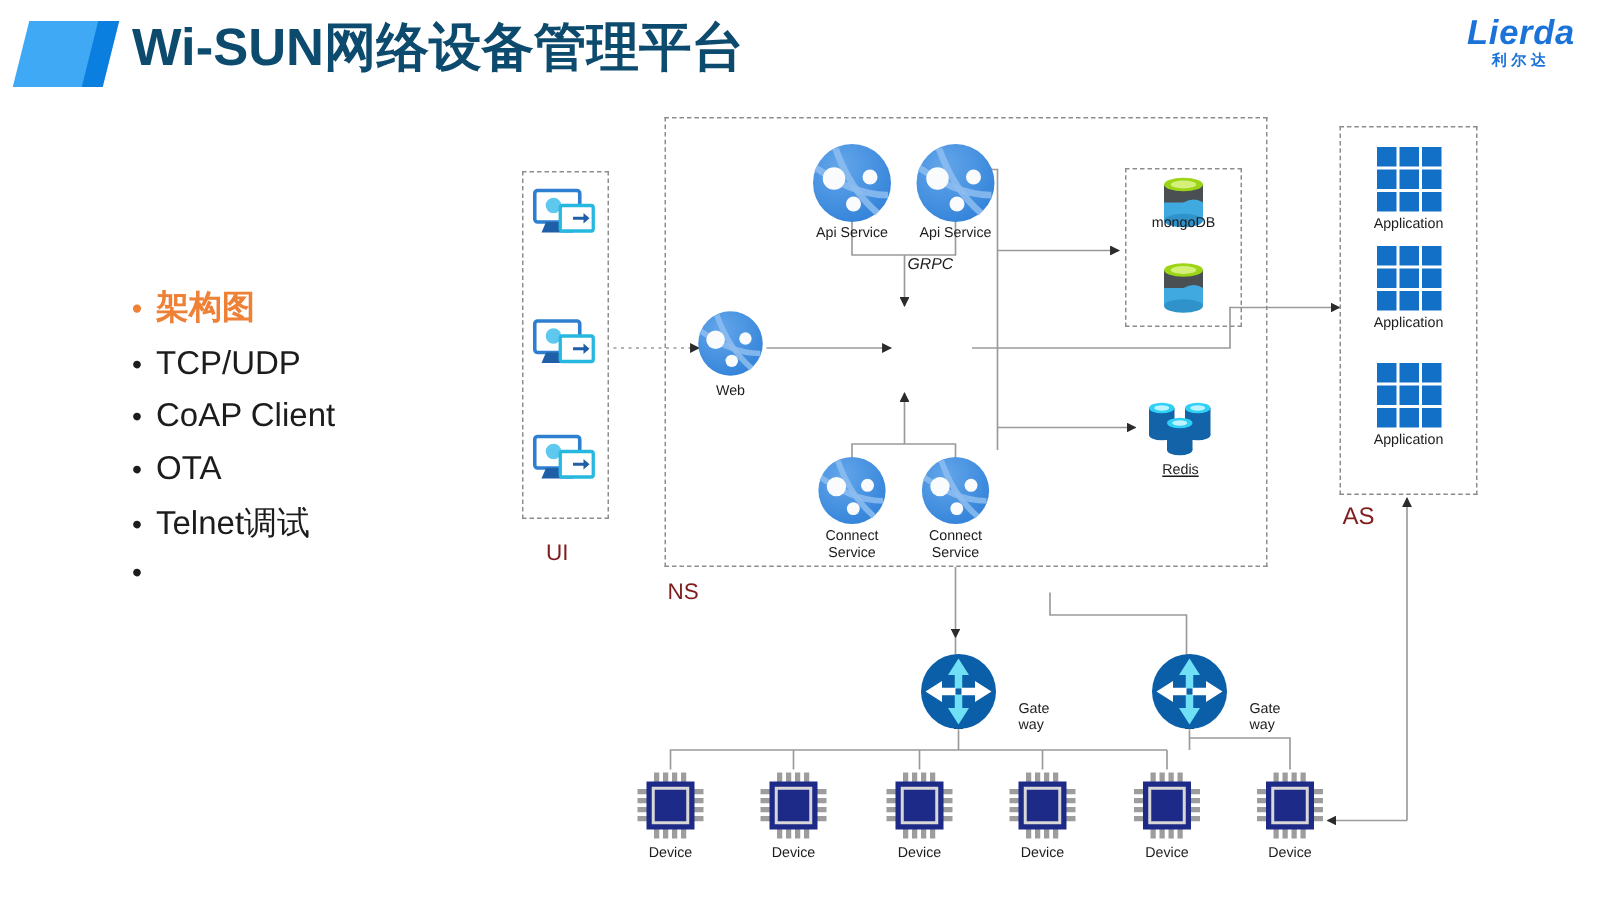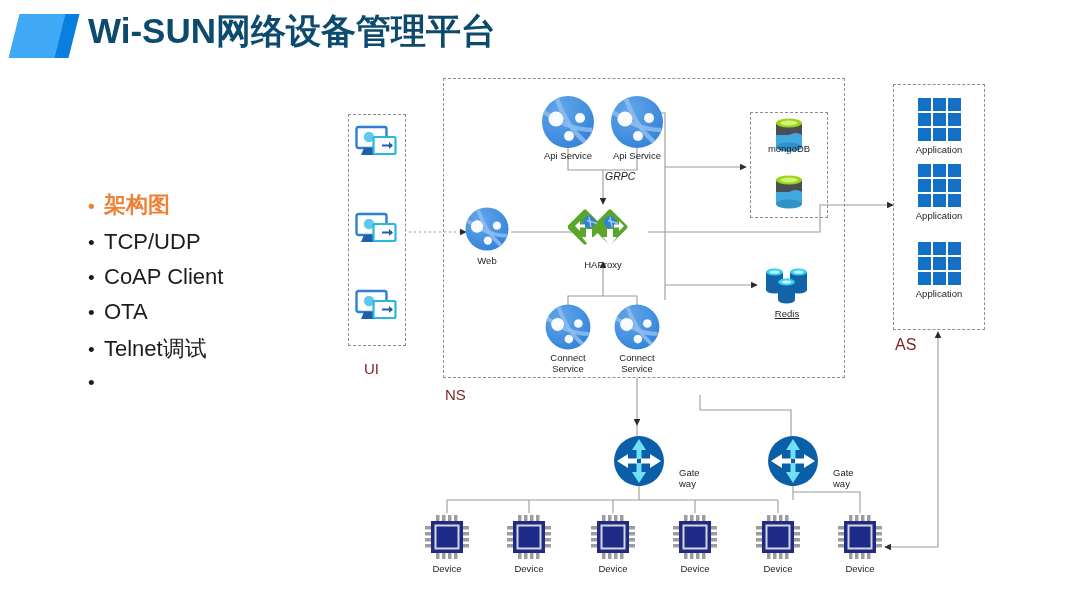--- a/index.html
+++ b/index.html
@@ -97,20 +97,24 @@
 </style>
 </head>
 <body>
 
 <div id="header-bar">
   <div id="title-accent">
     <div class="bar-light"></div>
     <div class="bar-dark"></div>
   </div>
   <div id="page-title">Wi-SUN网络设备管理平台</div>
+  <div id="brand-logo">
+    <div class="brand-latin">Lierda</div>
+    <div class="brand-cn">利尔达</div>
+  </div>
 </div>
 
 <div id="bullet-list">
   <div class="bullet-row is-active">
     <span class="dot">•</span>
     <span class="bullet-label">架构图</span>
   </div>
   <div class="bullet-row">
     <span class="dot">•</span>
     <span class="bullet-label">TCP/UDP</span>
@@ -261,37 +265,20 @@
       <circle cx="29" cy="26" r="26" fill="url(#gNode)"></circle>
       <path d="M 5 16 C 20 26 34 34 53 34" stroke="#8dbdf0" stroke-width="4.5" fill="none" opacity="0.85"></path>
       <path d="M 18 3 C 24 20 32 34 46 46" stroke="#8dbdf0" stroke-width="4.5" fill="none" opacity="0.85"></path>
       <circle cx="17" cy="23" r="7.5" fill="#fafbfc"></circle>
       <circle cx="41" cy="22" r="5" fill="#fafbfc"></circle>
       <circle cx="30" cy="40" r="5" fill="#fafbfc"></circle>
     </svg>
     <div class="node-label" style="top:50px;">Web</div>
   </div>
 
-  <div class="node" style="left:579px; top:203px; width:48px;">
-    <svg width="70" height="58" viewBox="0 0 70 58" style="margin-left:-11px;">
-      <g fill="#5aa52b">
-        <rect x="4" y="11" width="26" height="26" rx="2" transform="rotate(45 17 24)"></rect>
-        <rect x="29" y="11" width="26" height="26" rx="2" transform="rotate(45 42 24)"></rect>
-      </g>
-      <circle cx="21" cy="19" r="6" fill="#2f80d8"></circle>
-      <circle cx="42" cy="19" r="6" fill="#2f80d8"></circle>
-      <path d="M 19 17.5 L 29 20.5 M 21 14 L 23 24" stroke="#9dc8f2" stroke-width="1.4" fill="none"></path>
-      <path d="M 40 17.5 L 50 20.5 M 42 14 L 44 24" stroke="#9dc8f2" stroke-width="1.4" fill="none"></path>
-      <path d="M 18 26 L 24 26 L 24 34 L 28 34 L 21 43 L 14 34 L 18 34 Z" fill="#ffffff"></path>
-      <path d="M 39 26 L 45 26 L 45 34 L 49 34 L 42 43 L 35 34 L 39 34 Z" fill="#ffffff"></path>
-      <path d="M 7 23 L 12 18 L 12 21.5 L 17 21.5 L 17 24.5 L 12 24.5 L 12 28 Z" fill="#ffffff"></path>
-      <path d="M 56 23 L 51 18 L 51 21.5 L 46 21.5 L 46 24.5 L 51 24.5 L 51 28 Z" fill="#ffffff"></path>
-    </svg>
-    <div class="node-label" style="top:56px;">HAProxy</div>
-  </div>
 
   <div class="node" style="left:543px; top:303px; width:50px;">
     <svg width="50" height="48" viewBox="0 0 58 52">
       <circle cx="29" cy="26" r="26" fill="url(#gNode)"></circle>
       <path d="M 5 16 C 20 26 34 34 53 34" stroke="#8dbdf0" stroke-width="4.5" fill="none" opacity="0.85"></path>
       <path d="M 18 3 C 24 20 32 34 46 46" stroke="#8dbdf0" stroke-width="4.5" fill="none" opacity="0.85"></path>
       <circle cx="17" cy="23" r="7.5" fill="#fafbfc"></circle>
       <circle cx="41" cy="22" r="5" fill="#fafbfc"></circle>
       <circle cx="30" cy="40" r="5" fill="#fafbfc"></circle>
     </svg>

